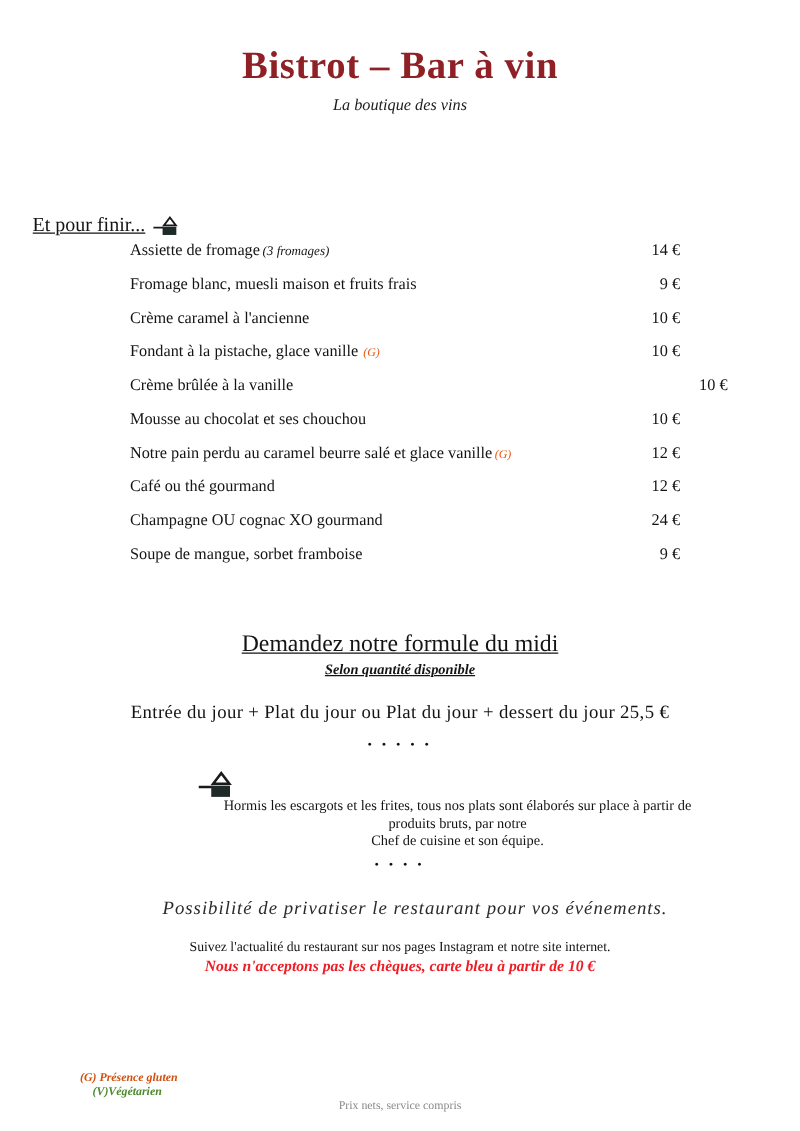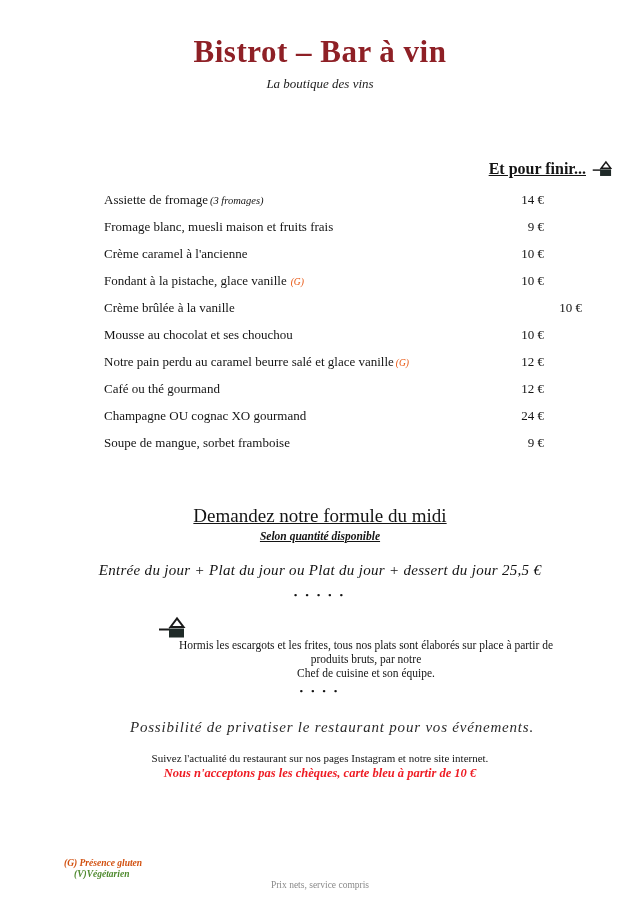--- a/index.html
+++ b/index.html
@@ -6,35 +6,35 @@
   .page {
     position:relative; width:588px; height:905px; margin:0 auto;
     background:#ffffff; overflow:hidden;
     font-family:"Liberation Serif", serif; color:#141414;
   }
   .center { position:absolute; left:0; width:100%; text-align:center; }
 
   .title { top:34px; font-size:31px; font-weight:bold; color:#8e2026; letter-spacing:0.5px; }
   .subtitle { top:76px; font-size:13px; font-style:italic; color:#1c1c1c; }
 
-  .section-heading { top:160px; display:flex; justify-content:flex-end; align-items:center; gap:6px;font-weight:bold; }
+  .section-heading { top:172px; display:flex; justify-content:flex-start; align-items:center; gap:6px; }
   .section-heading .heading-text { font-size:16px; text-decoration:underline; }
   .fm-icon-small { width:22px; height:18px; display:inline-block; }
 
   .menu-list { position:absolute; top:192px; left:78px; width:440px; }
   .menu-row { display:flex; justify-content:space-between; align-items:baseline; height:27px; font-size:13px; }
   .item-name { white-space:nowrap; }
   .note { font-size:10.5px; font-style:italic; margin-left:2px; }
   .allergen { font-size:9.5px; font-style:italic; color:#e8540e; margin-left:2px; }
   .item-price { white-space:nowrap; }
   .menu-row.price-offset .item-price { transform:translateX(38px); }
 
   .formule-heading { top:505px; font-size:19px; text-decoration:underline; }
   .formule-availability { top:530px; font-size:11.5px; font-weight:bold; font-style:italic; text-decoration:underline; }
-  .formule-offer { top:562px; font-size:15px; font-style:italic; letter-spacing:0.3px; }
+  .formule-offer { top:562px; font-size:15px; letter-spacing:0.3px; }
 
   .dots { font-size:9px; font-weight:bold; letter-spacing:3px; color:#111; }
   .dots-top { top:590px; }
   .dots-bottom { top:686px; }
 
   .fm-icon-large { position:absolute; left:132px; top:615px; width:30px; height:28px; }
   .homemade-text { position:absolute; top:638px; left:140px; width:400px; text-align:center;
                    font-size:11.5px; line-height:14px; }
 
   .privatisation { top:719px; font-size:15px; font-style:italic; letter-spacing:0.8px; color:#2a2a2a;padding-left:12px; }

